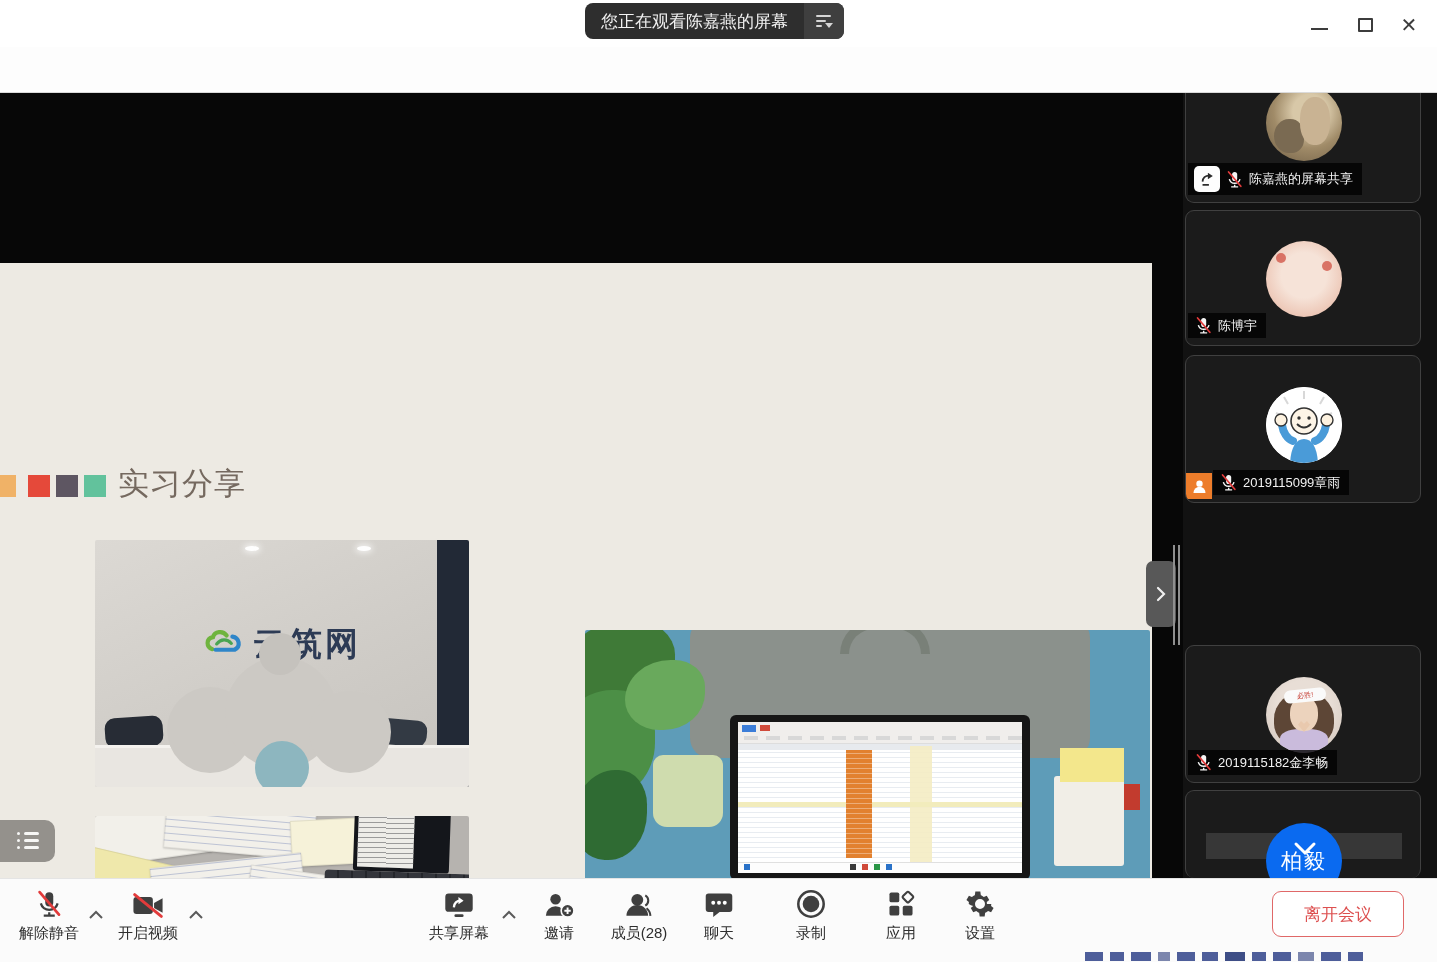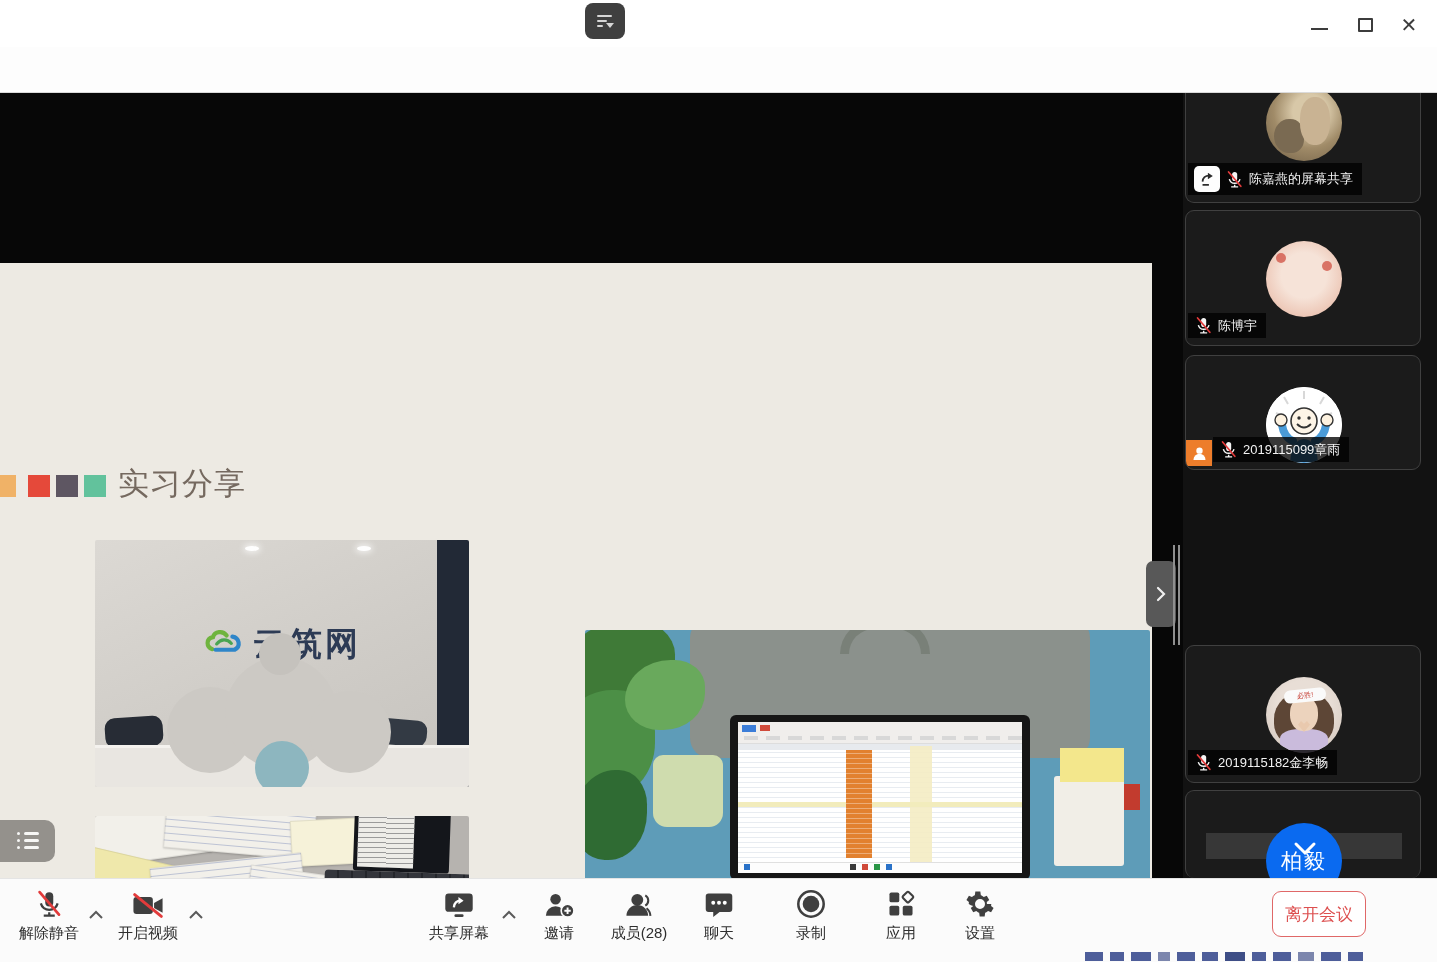--- a/index.html
+++ b/index.html
@@ -128,21 +128,21 @@
   #drag-bars { left:1173px; top:452px; width:8px; height:100px; cursor:col-resize; }
   #drag-bars i { position:absolute; top:0; width:2px; height:100px; background:#8f8f8f; display:block; }
   #drag-bars i:nth-child(1){left:0;} #drag-bars i:nth-child(2){left:5px;}
 
   
   #panel { left:1183px; top:93px; width:254px; height:785px; background:#121212; }
   .tile { position:absolute; left:2px; width:236px; background:#1b1b1b; border:1px solid #404040;
     border-radius:9px; overflow:hidden; cursor:pointer; }
   #t1 { top:0px; height:110px; border-top:none; border-radius:0 0 9px 9px; }
   #t2 { top:117px; height:136px; }
-  #t3 { top:262px; height:115px; }
+  #t3 { top:262px; height:148px; }
   #t4 { top:407px; height:138px; }
   #t5 { top:552px; height:138px; }
   #t6 { top:697px; height:88px; border-bottom:none; }
   .avatar { position:absolute; left:80px; width:76px; height:76px; border-radius:50%; overflow:hidden; }
   .tlabel { position:absolute; display:flex; align-items:center; gap:5px; background:rgba(0,0,0,.78);
     padding:3px 9px 3px 6px; color:#f2f2f2; font-size:13px; white-space:nowrap; }
   .badge { width:26px; height:26px; display:flex; align-items:center; justify-content:center; }
   #share-badge { background:#fdfdfd; border-radius:5px; }
   #host-badge { position:absolute; left:0; bottom:3px; background:#ed7d2b; }
   
@@ -179,33 +179,34 @@
     display:flex; align-items:center; justify-content:center; }
   #speak-overlay .div { width:1px; height:34px; background:#585858; }
   #speak-overlay .stext { color:#ededed; font-size:17px; padding-left:12px; }
 
   
   #toolbar { left:0; top:878px; width:1437px; height:84px; background:#fbfbfb; border-top:1px solid #e4e4e4; }
   .titem { position:absolute; top:8px; display:flex; flex-direction:column; align-items:center; gap:5px; cursor:pointer; }
   .titem .ic { height:32px; display:flex; align-items:flex-end; justify-content:center; }
   .titem .tl { font-size:15px; color:#2e2e2e; white-space:nowrap; }
   .caret-up { position:absolute; top:27px; cursor:pointer; }
-  #leave-btn { position:absolute; left:1272px; top:12px; width:94px; height:46px; background:#fff;
+  #leave-btn { position:absolute; left:1272px; top:12px; width:132px; height:46px; background:#fff;
     border:1px solid #e06868; border-radius:9px; color:#dd5050; font-size:17px; cursor:pointer;
     display:flex; align-items:center; justify-content:center; }
   #clip-strip { left:1085px; top:950px; width:348px; height:12px; overflow:hidden; display:flex; align-items:flex-start; gap:7px; }
   #clip-strip i { display:block; height:9px; background:#4e5e9a; margin-top:2px; }
 </style>
 </head>
 <body>
 
 <div id="app">
 
   <header id="titlebar" class="abs">
     <div id="watch-pill" class="abs">
+      <span class="ptext">您正在观看陈嘉燕的屏幕</span>
       <span id="pill-menu">
         <span class="mbars">
             <i></i>
             <i></i>
             <i></i>
             <b></b>
           </span>
       </span>
     </div>
     <div id="win-min" class="abs winbtn">

